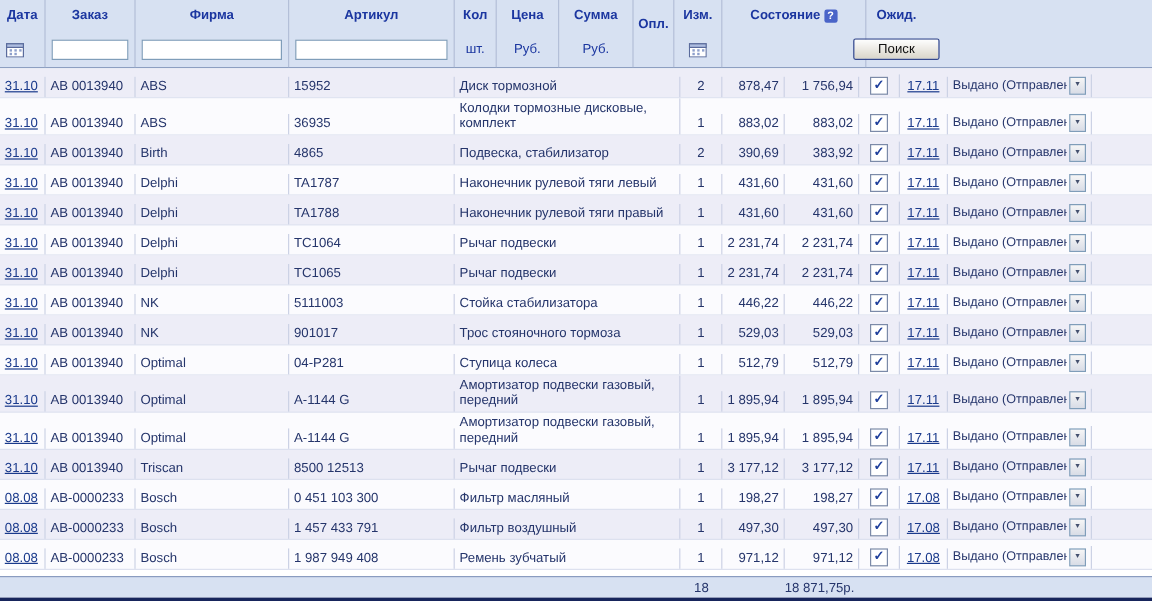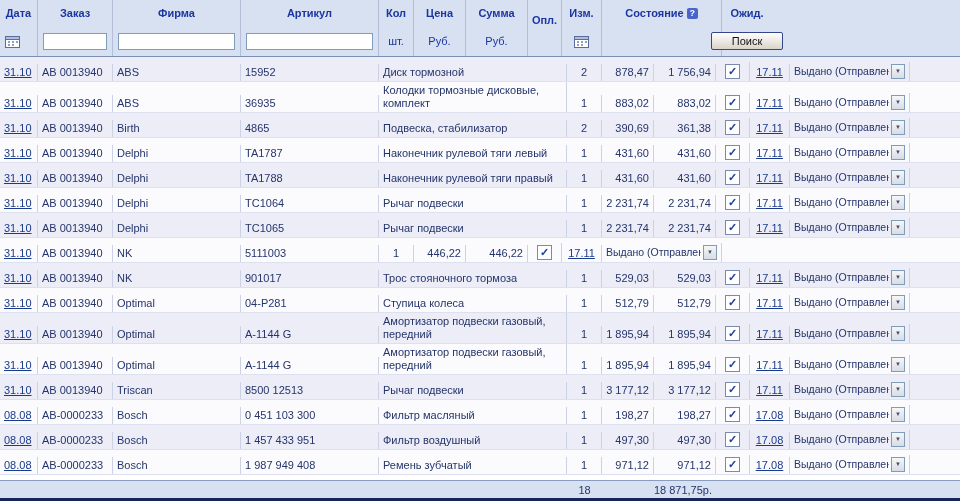--- a/index.html
+++ b/index.html
@@ -243,21 +243,21 @@
       <div class="cell c-desc">
           <span>Подвеска, стабилизатор</span>
         </div>
       <div class="cell c-qty center">
           <span>2</span>
         </div>
       <div class="cell c-price right">
           <span>390,69</span>
         </div>
       <div class="cell c-sum right">
-          <span>361,38</span>
+          <span>383,92</span>
         </div>
       <div class="cell c-paid center">
         <span class="cb">
             <span>✓</span>
           </span>
       </div>
       <div class="cell c-chg center">
           <a class="lnk">17.11</a>
         </div>
       <div class="cell c-status">
@@ -443,20 +443,23 @@
         </div>
       <div class="cell c-order">
           <span>АВ 0013940</span>
         </div>
       <div class="cell c-firm">
           <span>NK</span>
         </div>
       <div class="cell c-art">
           <span>5111003</span>
         </div>
+      <div class="cell c-desc">
+          <span>Стойка стабилизатора</span>
+        </div>
       <div class="cell c-qty center">
           <span>1</span>
         </div>
       <div class="cell c-price right">
           <span>446,22</span>
         </div>
       <div class="cell c-sum right">
           <span>446,22</span>
         </div>
       <div class="cell c-paid center">
@@ -732,21 +735,21 @@
       <div class="cell c-date">
           <a class="lnk">08.08</a>
         </div>
       <div class="cell c-order">
           <span>АВ-0000233</span>
         </div>
       <div class="cell c-firm">
           <span>Bosch</span>
         </div>
       <div class="cell c-art">
-          <span>1 457 433 951</span>
+          <span>1 457 433 791</span>
         </div>
       <div class="cell c-desc">
           <span>Фильтр воздушный</span>
         </div>
       <div class="cell c-qty center">
           <span>1</span>
         </div>
       <div class="cell c-price right">
           <span>497,30</span>
         </div>

